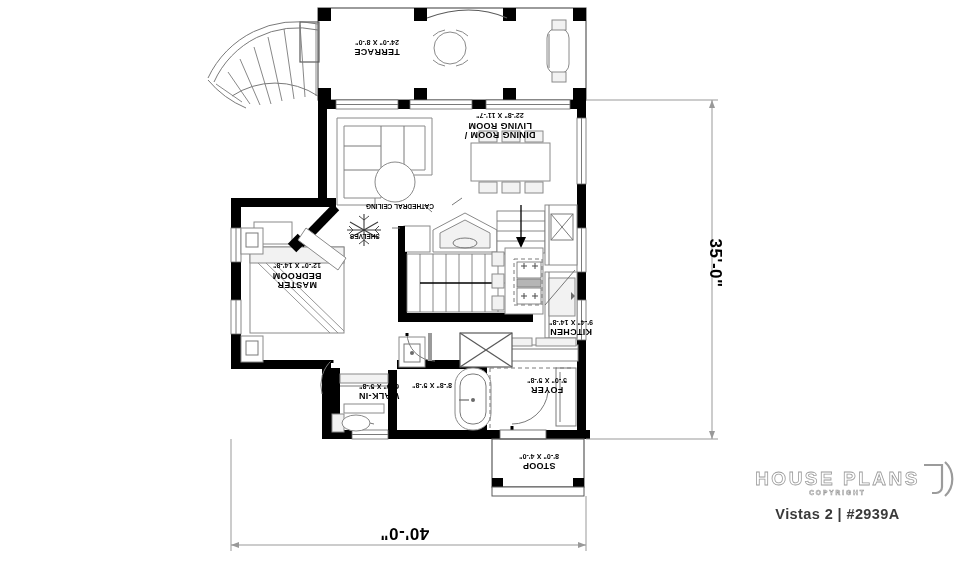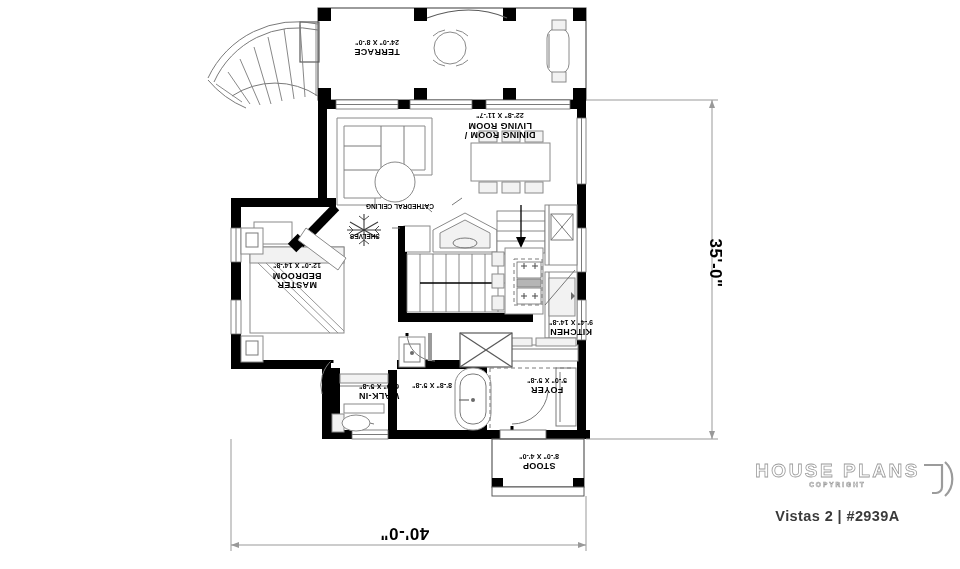--- a/index.html
+++ b/index.html
@@ -24,25 +24,25 @@
   #dim-right{font-size:17px;transform:rotate(-90deg) scaleY(-1) scaleX(-1);
              left:690px;top:253px;letter-spacing:.5px;transform-origin:center;}
 
   
   #brand{position:absolute;left:735px;top:455px;width:205px;text-align:center;}
   #brandwrap{position:relative;display:inline-block;}
   .bl1,.bl2{font-family:"Liberation Sans",sans-serif;color:#ffffff;font-weight:bold;
             letter-spacing:2.5px;line-height:1;
             -webkit-text-stroke:0.8px #9b9b9b;}
   .bl1{font-size:19px;}
-  .bl2{font-size:19px;margin-top:6px;}
+  .bl2{font-size:19px;margin-top:14px;}
   .bcopy{font-size:6.5px;color:#ffffff;-webkit-text-stroke:0.6px #9b9b9b;
          letter-spacing:2px;font-weight:bold;margin-top:1px;}
   #brandmark{position:absolute;right:-42px;top:2px;}
-  #brandtitle{margin-top:17px;font-size:14.5px;font-weight:bold;color:#3a3a3a;
+  #brandtitle{margin-top:7px;font-size:14.5px;font-weight:bold;color:#3a3a3a;
               letter-spacing:.4px;font-family:"Liberation Sans",sans-serif;}
 </style>
 </head>
 <body>
 
 <div id="stage">
 
   <svg class="plan" viewBox="0 0 960 569">
     <defs>
       <style>

